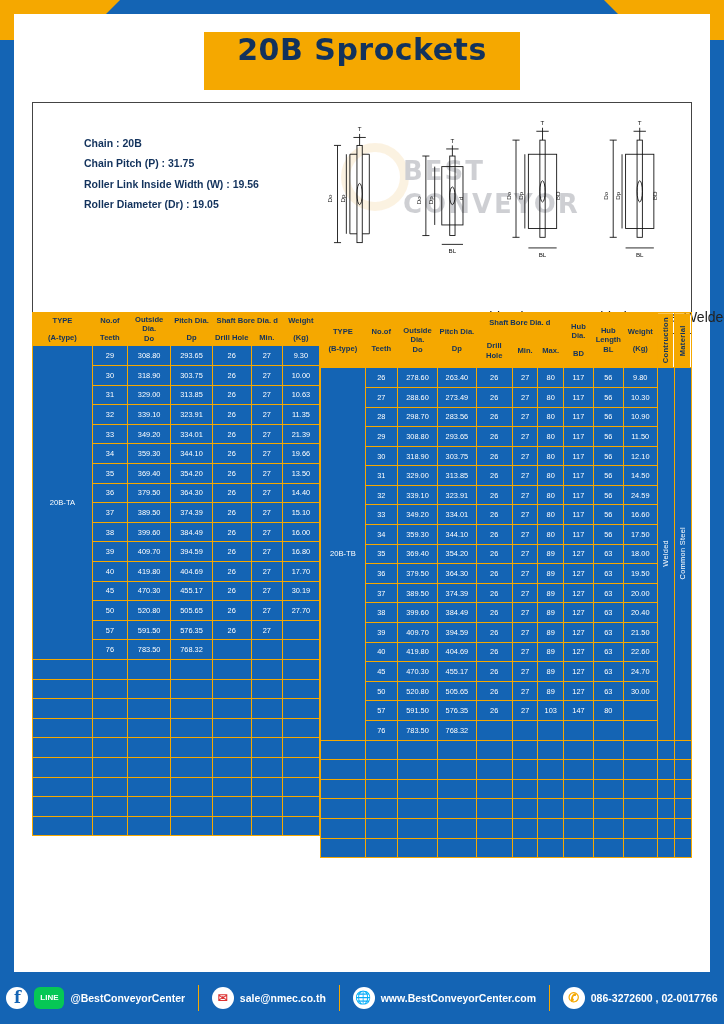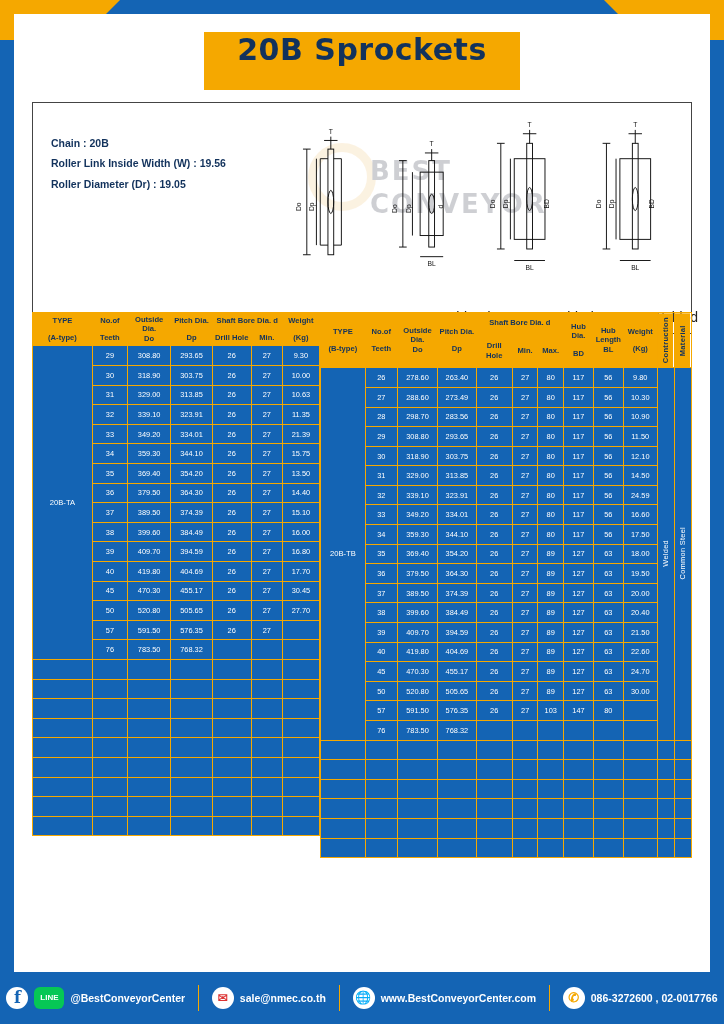--- a/index.html
+++ b/index.html
@@ -46,20 +46,21 @@
   .title-box .t {
     font-size: 30px; font-weight: bold; color:#12325c; letter-spacing:0.5px;
     font-family: "DejaVu Sans", sans-serif;
   }
 
   
   .panel {
     position:absolute; left: 18px; right: 18px; top: 88px; height: 232px;
     border: 1px solid #444; background:#fff;
     display:flex;
+    padding-left:33px;
   }
   .spec {
     width: 245px; padding: 30px 0 0 18px;
     font-size: 10.5px; color:#12325c; font-weight:bold; line-height: 1.95;
   }
   .diagram { flex:1; position:relative; }
   .wm {
     position:absolute; left: 30px; top: 24px; width: 290px; height: 130px;
     opacity: 0.20; pointer-events:none;
   }
@@ -138,20 +139,21 @@
 
     <div class="title-wrap">
       <div class="title-box">
         <div class="t">20B Sprockets</div>
       </div>
     </div>
 
     <div class="panel">
       <div class="spec">
         <div>Chain  : 20B</div>
+        <div>Chain Pitch (P)  :  31.75</div>
         <div>Roller Link Inside Width (W)  :  19.56</div>
         <div>Roller Diameter (Dr)  :  19.05</div>
       </div>
       <div class="diagram">
 
         <div class="wm">
           <div class="gear"></div>
           <div class="wmtext">
             <div>BEST</div>
             <div>CONVEYOR</div>
@@ -326,21 +328,21 @@
                 <td>26</td>
                 <td>27</td>
                 <td>21.39</td>
               </tr>
               <tr>
                 <td>34</td>
                 <td>359.30</td>
                 <td>344.10</td>
                 <td>26</td>
                 <td>27</td>
-                <td>15.75</td>
+                <td>19.66</td>
               </tr>
               <tr>
                 <td>35</td>
                 <td>369.40</td>
                 <td>354.20</td>
                 <td>26</td>
                 <td>27</td>
                 <td>13.50</td>
               </tr>
               <tr>
@@ -382,21 +384,21 @@
                 <td>26</td>
                 <td>27</td>
                 <td>17.70</td>
               </tr>
               <tr>
                 <td>45</td>
                 <td>470.30</td>
                 <td>455.17</td>
                 <td>26</td>
                 <td>27</td>
-                <td>30.45</td>
+                <td>30.19</td>
               </tr>
               <tr>
                 <td>50</td>
                 <td>520.80</td>
                 <td>505.65</td>
                 <td>26</td>
                 <td>27</td>
                 <td>27.70</td>
               </tr>
               <tr>

